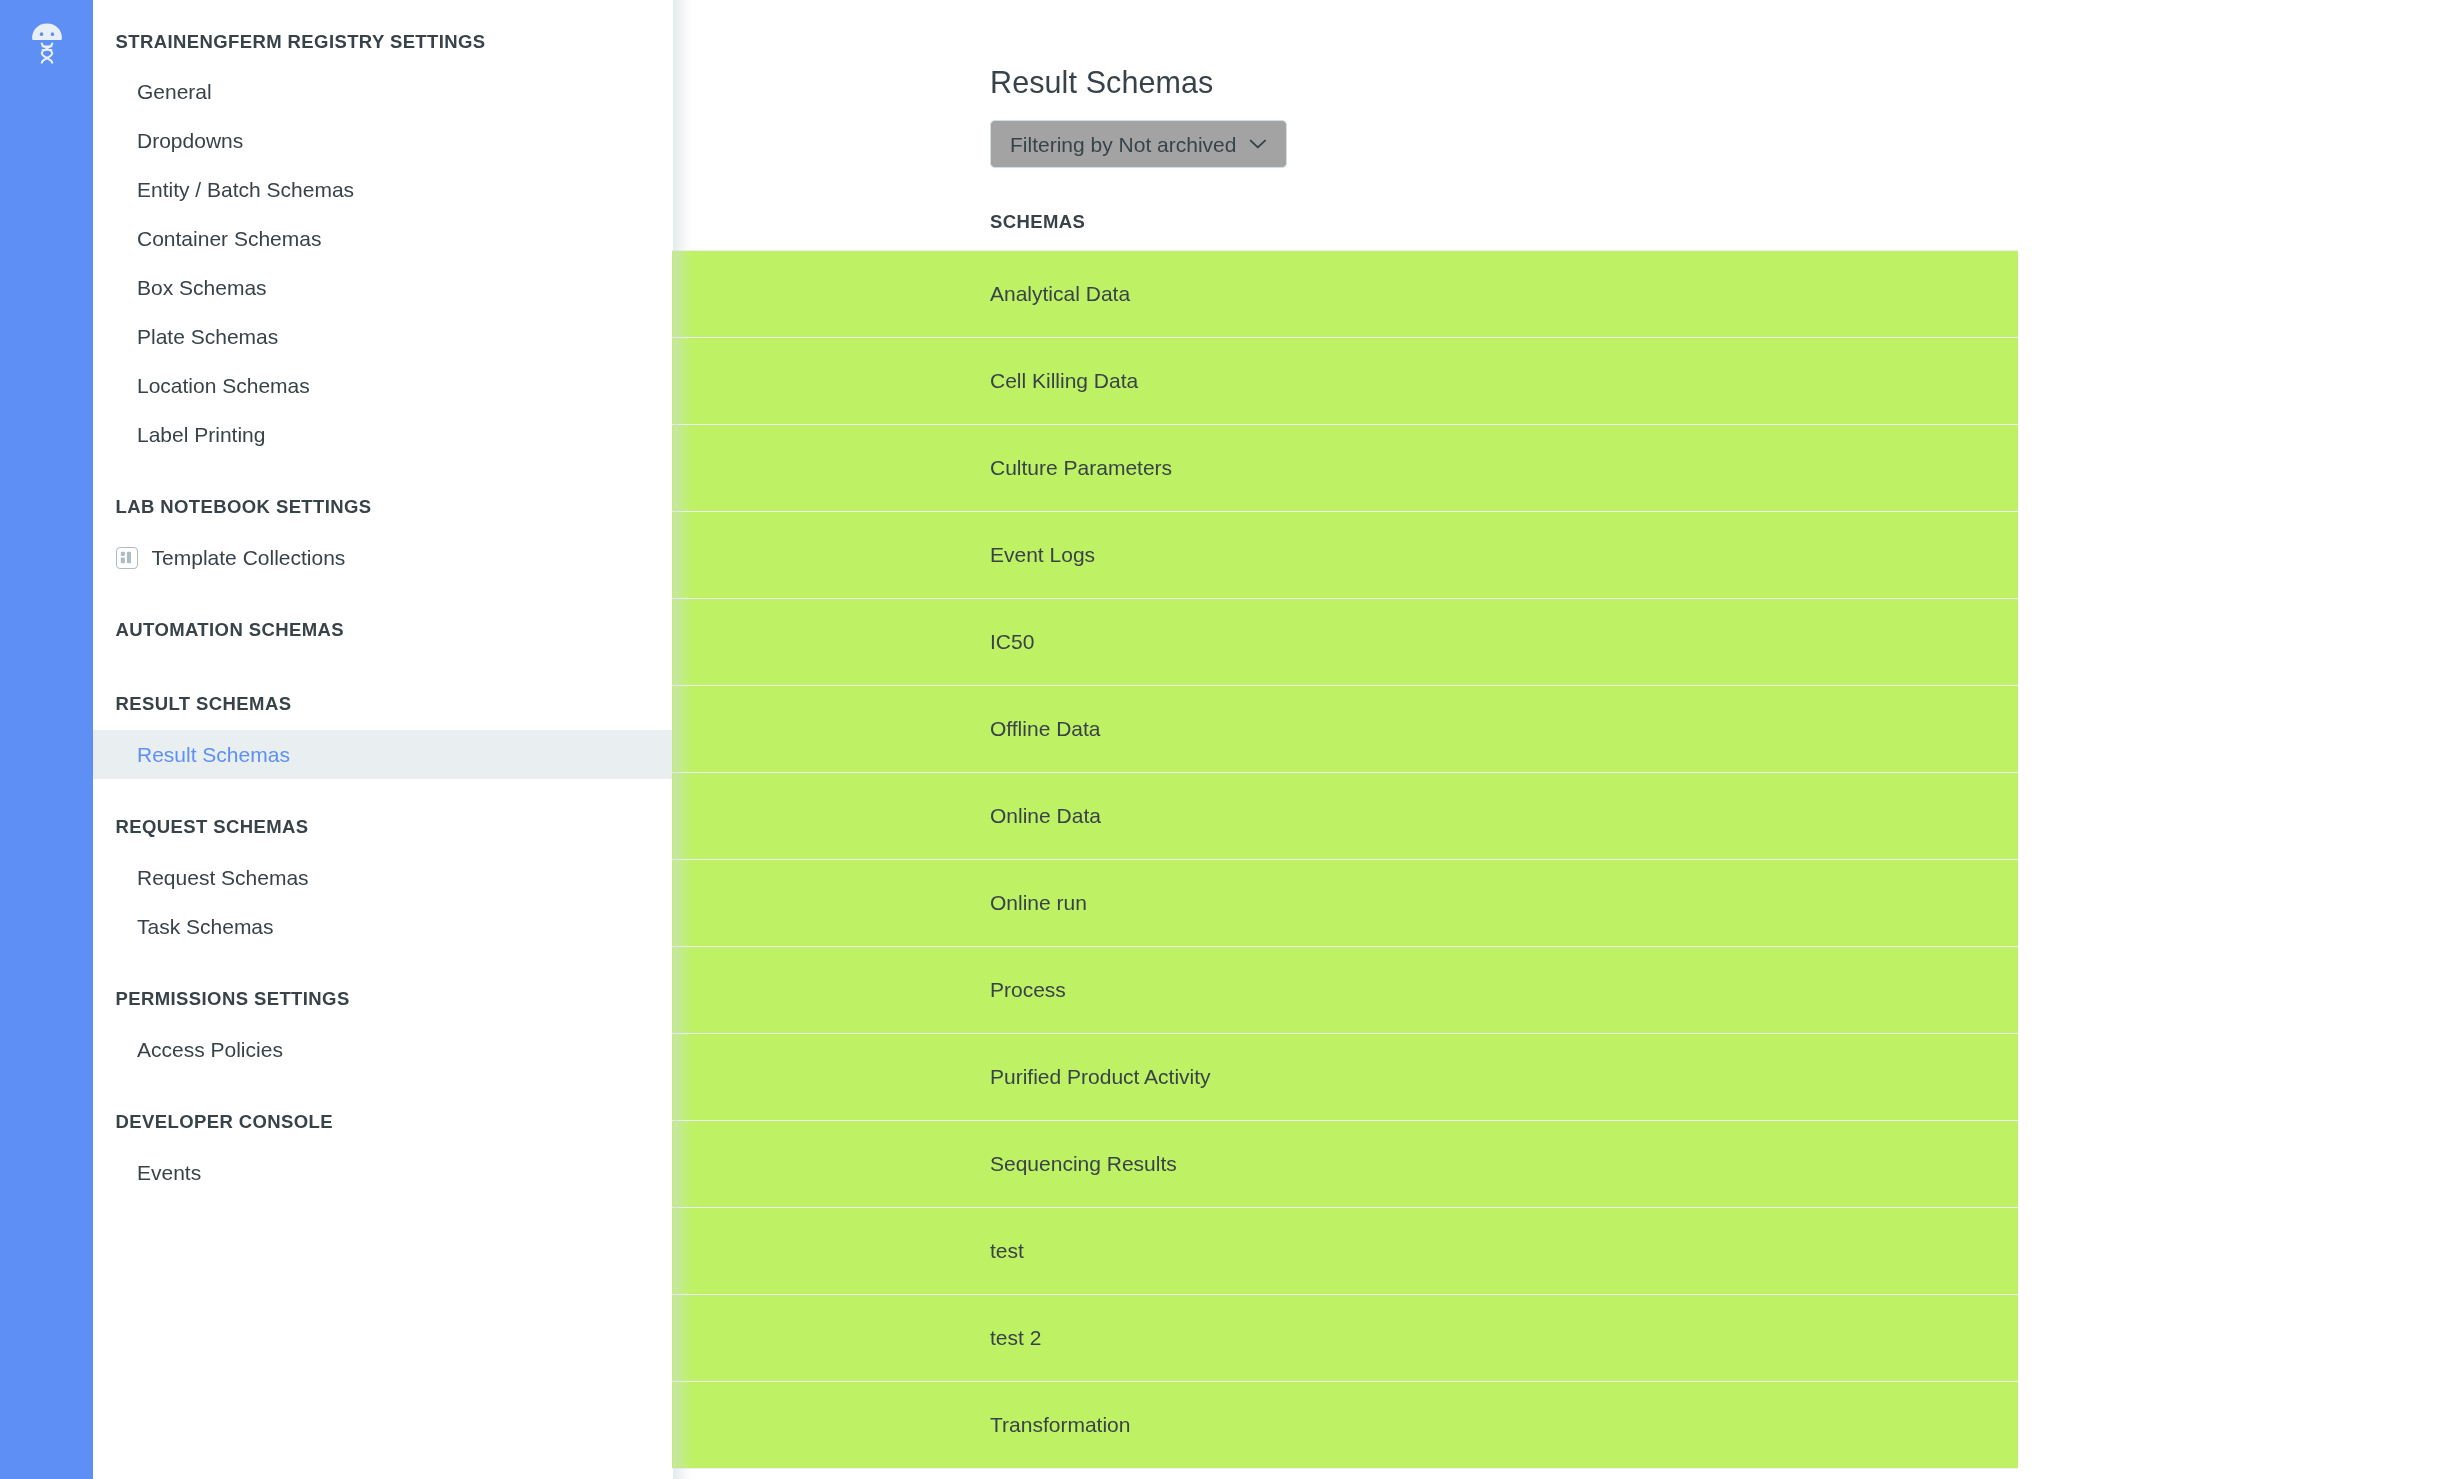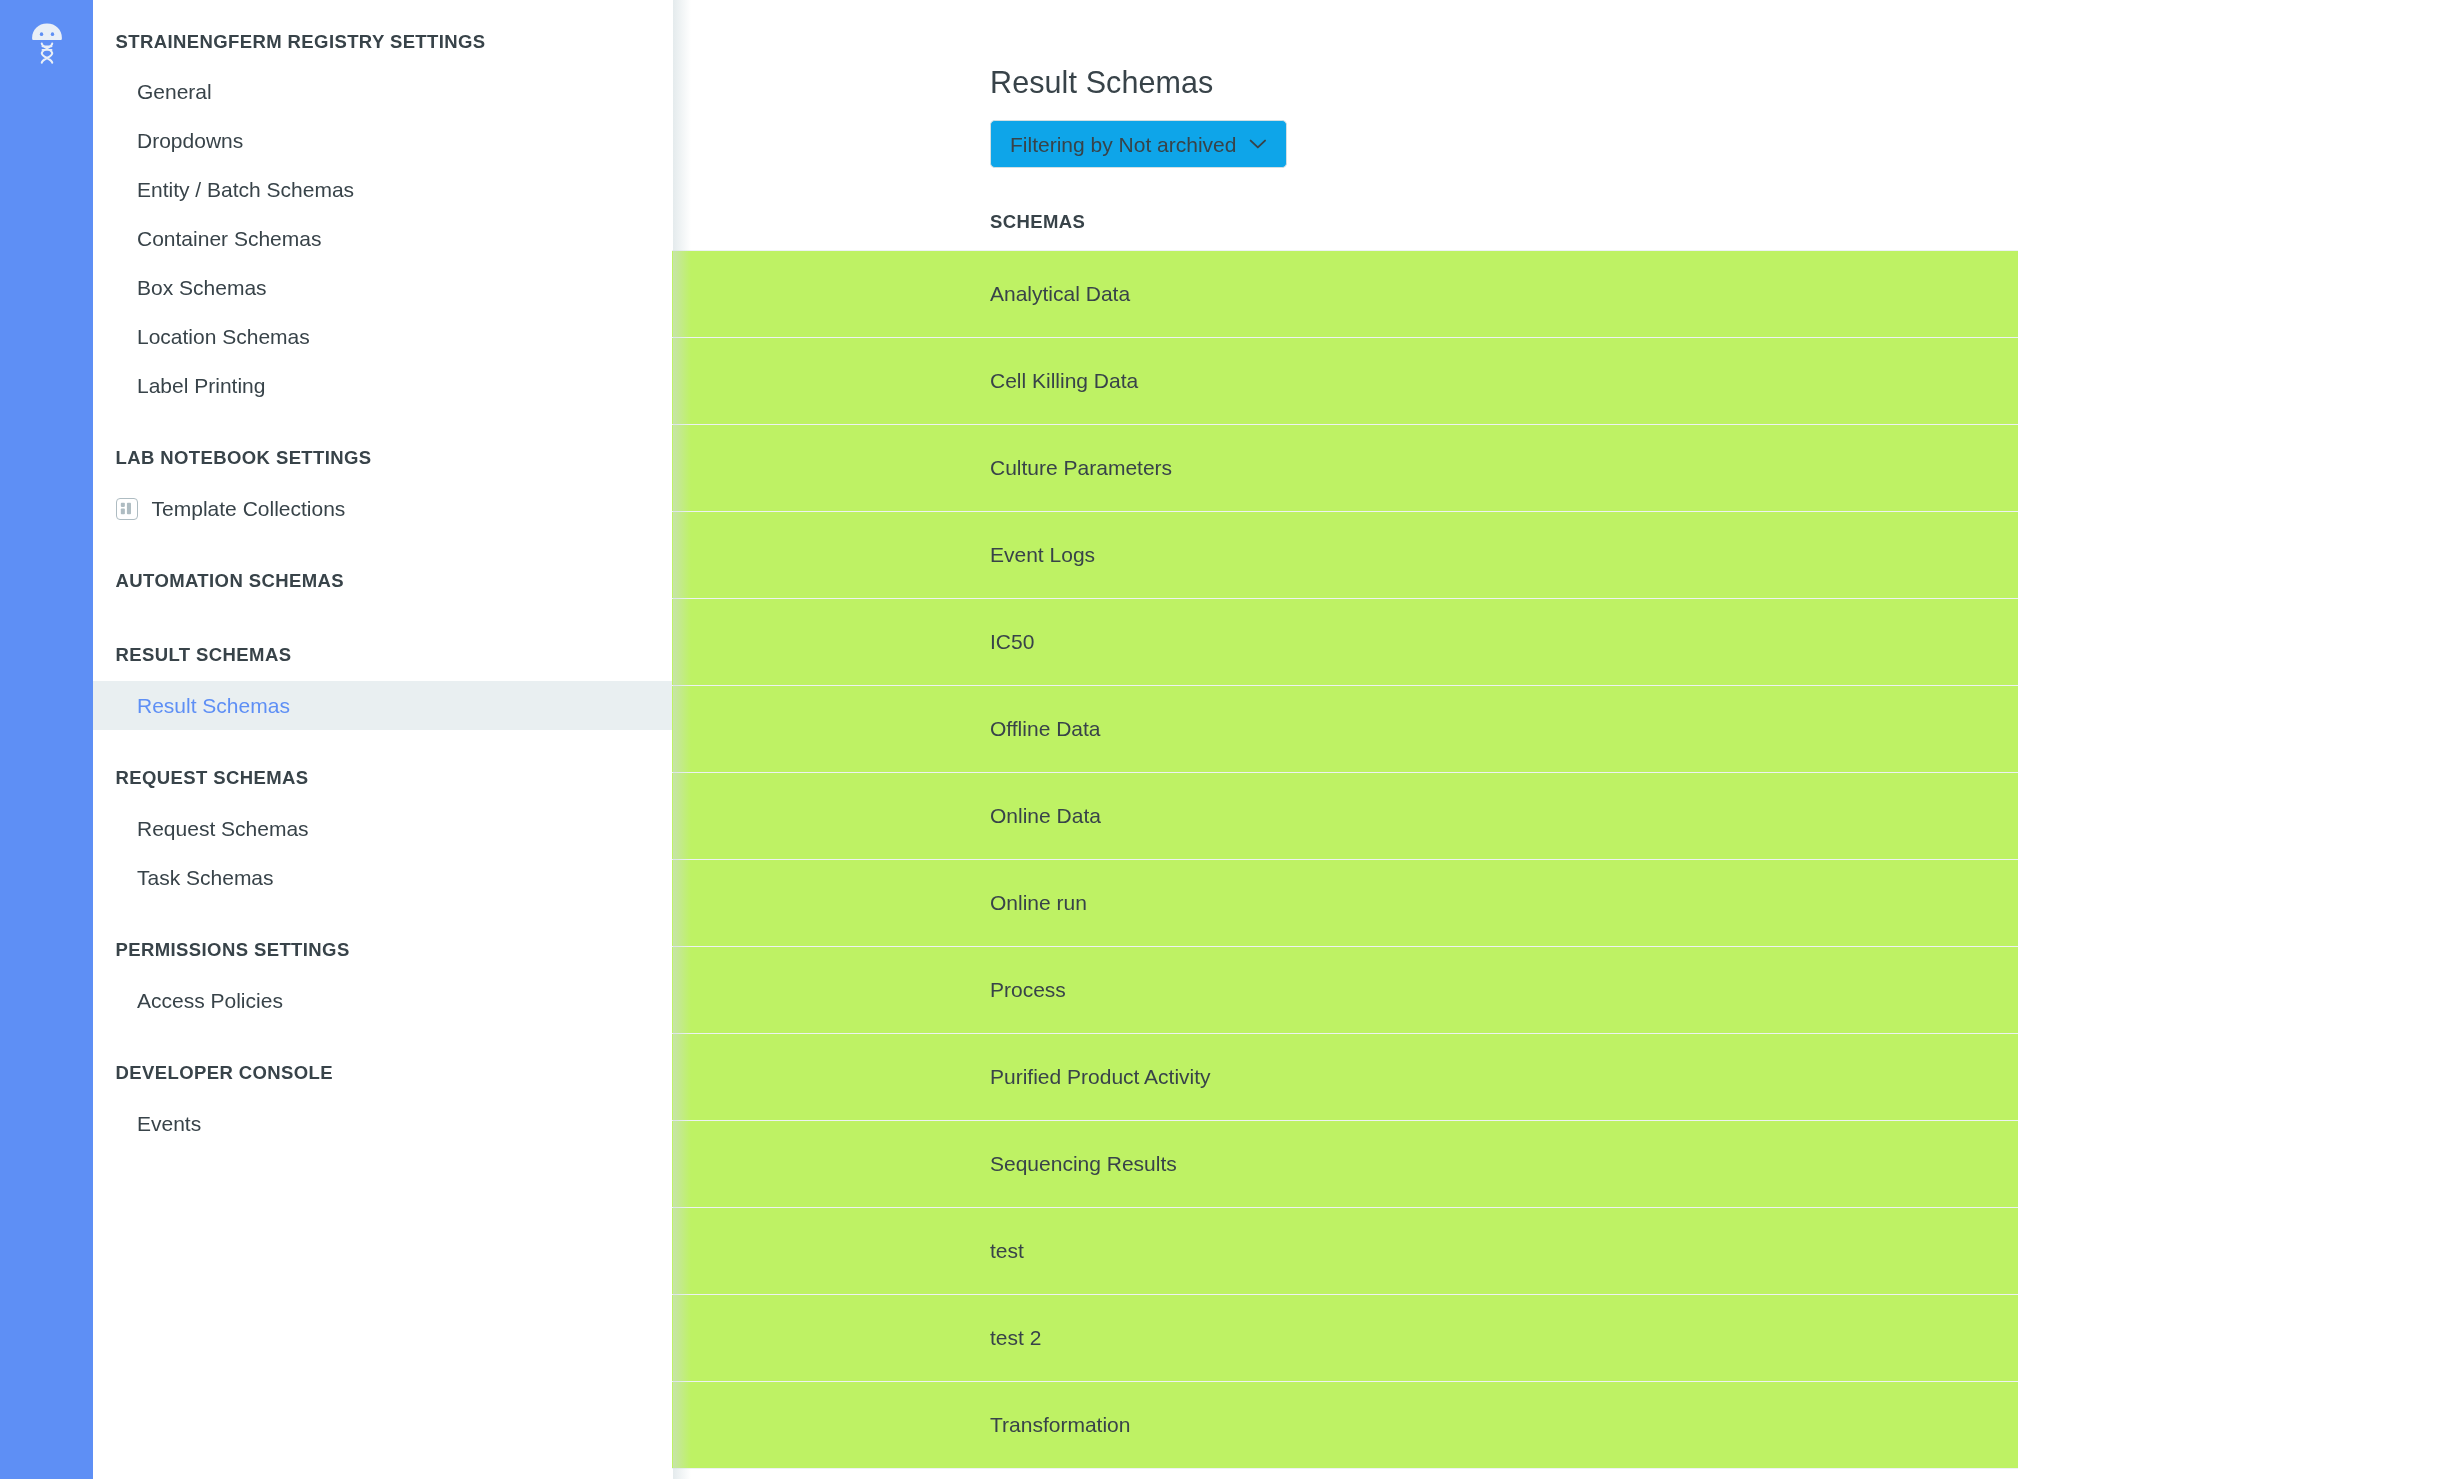--- a/index.html
+++ b/index.html
@@ -140,21 +140,21 @@
   }
 
   .filter-btn {
     margin-top: 22.5px;
     display: inline-flex;
     align-items: center;
     height: 48px;
     padding: 0 19px;
     border: 1.6px solid #d3dfe2;
     border-radius: 4.8px;
-    background: #0ea5e9;
+    background: #a3a3a3;
     cursor: pointer;
     font-size: 21px;
     color: #384349;
     gap: 13px;
   }
   .filter-btn-label { line-height: 1; }
   .chevron { display: inline-block; width: 17.7px; height: 10.4px; }
   .chevron svg { display: block; }
 
   .list-header {
@@ -219,20 +219,23 @@
         <div class="nav-item">
           <span class="nav-item-label">Entity / Batch Schemas</span>
         </div>
         <div class="nav-item">
           <span class="nav-item-label">Container Schemas</span>
         </div>
         <div class="nav-item">
           <span class="nav-item-label">Box Schemas</span>
         </div>
         <div class="nav-item">
+          <span class="nav-item-label">Plate Schemas</span>
+        </div>
+        <div class="nav-item">
           <span class="nav-item-label">Location Schemas</span>
         </div>
         <div class="nav-item">
           <span class="nav-item-label">Label Printing</span>
         </div>
       </div>
 
       <div class="gap-46"></div>
 
       <div class="nav-group">

